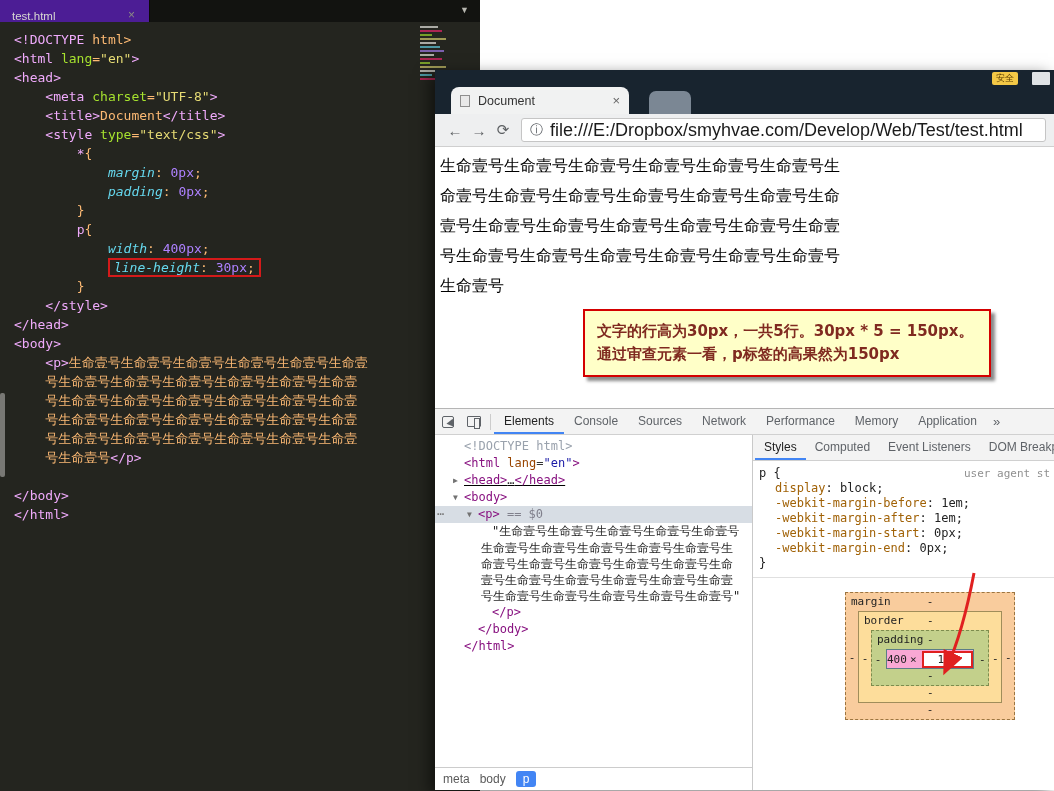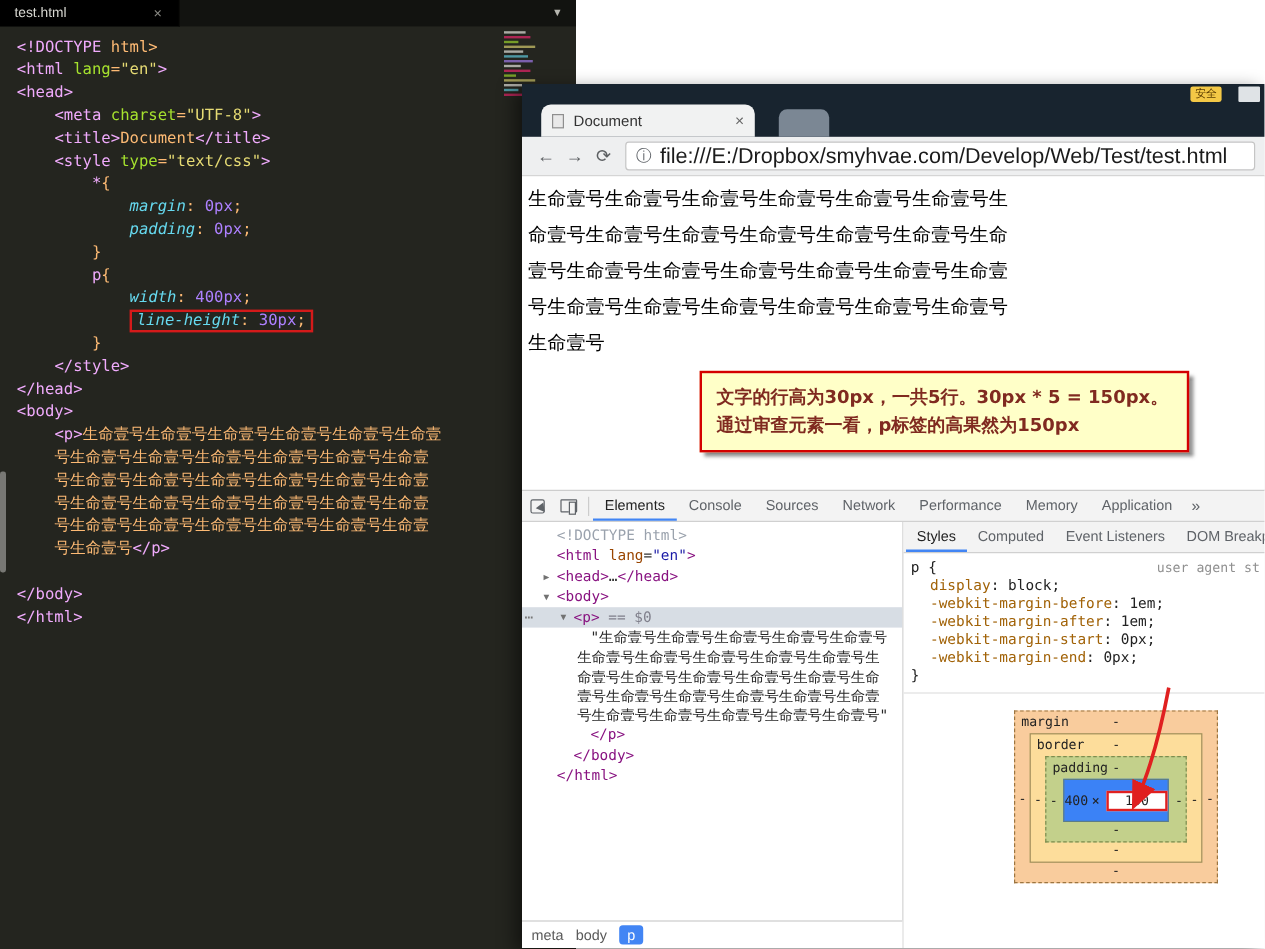--- a/index.html
+++ b/index.html
@@ -2,21 +2,21 @@
 <html><head>
 <meta charset="utf-8">
 <style>
   *{box-sizing:border-box;margin:0;padding:0}
   html,body{width:1054px;height:791px;overflow:hidden;background:#fff;font-family:"Liberation Sans",sans-serif}
   .canvas{position:relative;width:1054px;height:791px;overflow:hidden;background:#fff}
 
   
   .editor{position:absolute;left:0;top:0;width:480px;height:791px;background:#24251f;z-index:1}
   .ed-tabbar{position:relative;height:22px;background:#121310;display:flex;align-items:stretch}
-  .ed-tab{display:flex;align-items:center;background:#000000;padding:0 14px 0 12px;border-right:1px solid #0a0a08;min-width:150px}
+  .ed-tab{display:flex;align-items:flex-end;background:#4c1d95;padding:0 14px 0 12px;border-right:1px solid #0a0a08;min-width:150px}
   .ed-tab-title{color:#d8d8d2;font-size:11.5px}
   .ed-tab-close{color:#8a8a84;font-size:12px;margin-left:auto;padding-left:16px;cursor:default}
   .ed-dd{position:absolute;right:11px;top:5px;color:#b7b7b0;font-size:9px}
   .ed-code{position:absolute;left:14px;top:30px;right:0;font:13px/19px "DejaVu Sans Mono",monospace;white-space:pre}
   .cl{height:19px;white-space:pre}
   .s-tag{color:#f0abfc}
   .s-attr{color:#a6e22e}
   .s-str{color:#e6db74}
   .s-prop{color:#66d9ef;font-style:italic}
   .s-val{color:#ae81ff}
@@ -108,21 +108,21 @@
   .rm{background:#f9cc9d;border-color:#9c7540}
   .rb{background:#fddd9b;border-style:solid;border-color:#a08d5a}
   .rp{background:#c3d08b;border-color:#7d8c4e}
   .r-top{position:relative;height:18px}
   .r-label{position:absolute;left:5px;top:2px}
   .r-dash.ctr{position:absolute;left:0;right:0;top:2px;text-align:center}
   .r-mid{display:flex;align-items:center}
   .r-mid>.r-dash{width:12px;text-align:center;flex:none}
   .r-mid>.ring{flex:1}
   .r-bot{height:16px;text-align:center}
-  .bm-content{height:36px;margin:0 2px;background:#3b82f6;border:1px solid #5c7d87;display:flex;align-items:center;
+  .bm-content{height:20px;margin:0 2px;background:#f9a8d4;border:1px solid #5c7d87;display:flex;align-items:center;
               justify-content:center}
   .bm-x{padding:0 3px}
   .h150{background:#fff;border:2px solid #e02020;padding:0 14px;margin-left:2px}
   .anno{position:absolute;left:0;top:0;pointer-events:none;z-index:5}
 </style>
 </head>
 <body>
 
 <div class="canvas">
 
@@ -208,21 +208,21 @@
             <span class="dtab">Memory</span>
             <span class="dtab">Application</span>
             <span class="dtab more">»</span>
           </div>
       </div>
       <div class="dt-main">
         <div class="dt-left">
           <div class="tree">
               <div class="trow" style="padding-left: 18px;"><span class="tarr">&nbsp;</span><span class="t-doc">&lt;!DOCTYPE html&gt;</span></div>
               <div class="trow" style="padding-left: 18px;"><span class="tarr">&nbsp;</span><span class="t-tag">&lt;html</span><span class="t-pl"> </span><span class="t-attr">lang</span><span class="t-pl">=</span><span class="t-str">"en"</span><span class="t-tag">&gt;</span></div>
-              <div class="trow" style="padding-left: 18px;"><span class="tarr">▶</span><span class="t-tag">&lt;head&gt;</span><span class="t-pl">…</span><span class="t-tag">&lt;/head&gt;</span></div>
+              <div class="trow" style="padding-left: 18px; text-decoration: underline;"><span class="tarr">▶</span><span class="t-tag">&lt;head&gt;</span><span class="t-pl">…</span><span class="t-tag">&lt;/head&gt;</span></div>
               <div class="trow" style="padding-left: 18px;"><span class="tarr">▼</span><span class="t-tag">&lt;body&gt;</span></div>
               <div class="trow tsel" style="padding-left: 32px;"><span class="tdots">⋯</span><span class="tarr">▼</span><span class="t-tag">&lt;p&gt;</span><span class="t-eq"> == $0</span></div>
               <div class="trow twrap" style="padding-left: 46px;"><span class="tarr">&nbsp;</span><span class="t-txt">"生命壹号生命壹号生命壹号生命壹号生命壹号生命壹号生命壹号生命壹号生命壹号生命壹号生命壹号生命壹号生命壹号生命壹号生命壹号生命壹号生命壹号生命壹号生命壹号生命壹号生命壹号生命壹号生命壹号生命壹号生命壹号生命壹号"</span></div>
               <div class="trow" style="padding-left: 46px;"><span class="tarr">&nbsp;</span><span class="t-tag">&lt;/p&gt;</span></div>
               <div class="trow" style="padding-left: 32px;"><span class="tarr">&nbsp;</span><span class="t-tag">&lt;/body&gt;</span></div>
               <div class="trow" style="padding-left: 18px;"><span class="tarr">&nbsp;</span><span class="t-tag">&lt;/html&gt;</span></div>
             </div>
           <div class="crumbs">
               <span class="crumb">meta</span>
               <span class="crumb">body</span>

